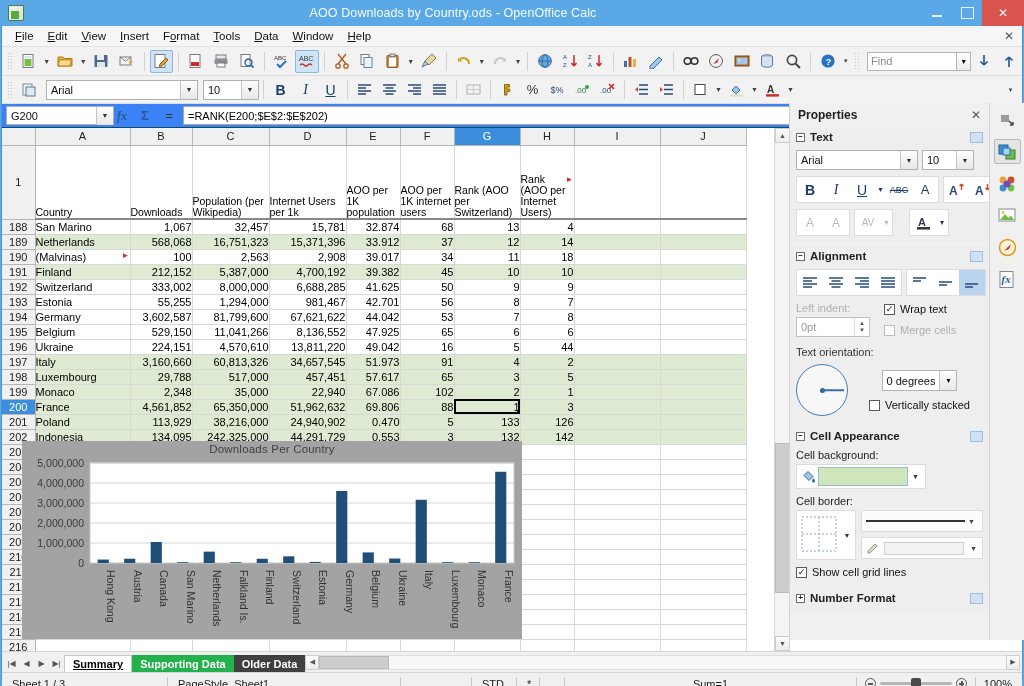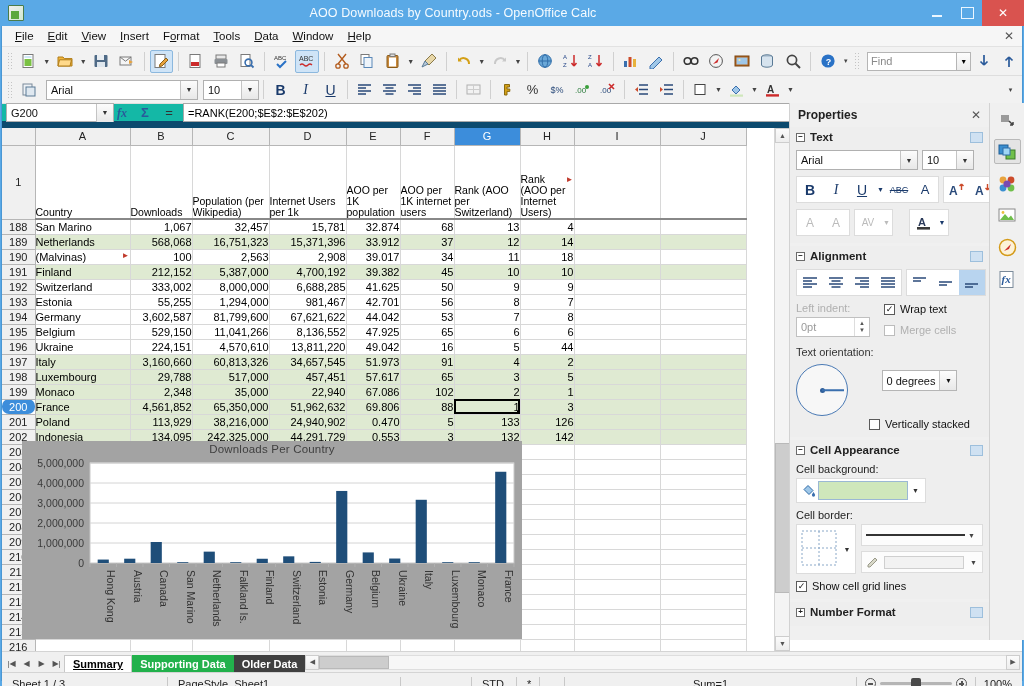--- a/index.html
+++ b/index.html
@@ -112,22 +112,22 @@
   }
   .fontname { width: 152px; margin-left: 4px; }
   .fontsize { width: 56px; margin-left: 5px; }
   .fbtn {
     width: 23px; height: 22px; margin: 0 1px; display:flex; align-items:center; justify-content:center;
     font-size: 13px; color: #1a3a6b; cursor: pointer; border: 1px solid transparent; border-radius: 2px;
   }
 
   
   .formulabar {
-    height: 24px; background: #14b8a6; display: flex; align-items: center;
-    padding: 0 4px; border-bottom: 7px solid #0c4a6e;
+    height: 24px; background: #3b82f6; display: flex; align-items: center;
+    padding: 0 4px; border-bottom: 1px solid #0c4a6e;
   }
   .namebox { width: 108px; height: 19px; }
   .fb-icon {
     width: 22px; height: 19px; display: flex; align-items: center; justify-content: center;
     cursor: pointer; font-size: 12px;
   }
   .inputline {
     flex: 1; height: 19px; background: #fff; border: 1px solid #a9a9a9;
     margin-left: 3px; margin-right: 2px; display: flex; align-items: center;
     padding: 0 4px; font-size: 11px; color: #000;
@@ -148,21 +148,21 @@
     font-weight: normal; font-size: 11px; color: #222; text-align: center;
   }
   .colhead-row th.sel { background: #3c8ddb; color: #fff; }
   .corner {
     width: 33px; background: #f0f0f0; border: 1px solid #b6b6b6; border-top: none; border-left: none;
   }
   .rowhead {
     width: 33px; background: #f0f0f0; border: 1px solid #b6b6b6; border-left: none; border-top: none;
     font-size: 11px; color: #222; text-align: center; font-weight: normal;
   }
-  .rowhead.sel { background: #3c8ddb; color: #fff; border-radius: 7px; }
+  .rowhead.sel { background: #3c8ddb; color: #fff; }
   .cell {
     border-right: 1px solid #d8d8d8; border-bottom: 1px solid #d8d8d8;
     font-size: 11px; color: #000; height: 15px; overflow: hidden;
     padding: 0 3px; white-space: nowrap;
   }
   .cell.num { text-align: right; }
   .cell.txt { text-align: left; }
   tr.alt .cell { background: #dfead2; }
   .cell.active { outline: 2px solid #000; outline-offset: -2px; position: relative; }
   .cell.active::after {
@@ -1390,21 +1390,21 @@
       </div>
       <div class="row" style="align-items:flex-start;gap:8px;">
         <div class="dial">
             <span class="hub"></span>
           </div>
         <div style="display:flex;flex-direction:column;gap:8px;flex:1;padding-top:6px;align-items:center;">
           <div class="selcombo">
             <span style="padding:0 4px;flex:1;">0 degrees</span>
             <span class="arrow" style="width:17px;height:19px;border-left:1px solid #c4c4c4;background:linear-gradient(#fcfcfc,#e8e8e8);display:flex;align-items:center;justify-content:center;font-size:7px;">▼</span>
           </div>
-          <label style="display:flex;align-items:center;gap:5px;margin-top:19px;">
+          <label style="display:flex;align-items:center;gap:5px;">
             <span class="chk"></span>
             <span class="lbl" style="color:#111;">Vertically stacked</span>
           </label>
         </div>
       </div>
     </div>
 
     <div class="panel">
       <div class="panel-title">
         <span class="exp">−</span>

